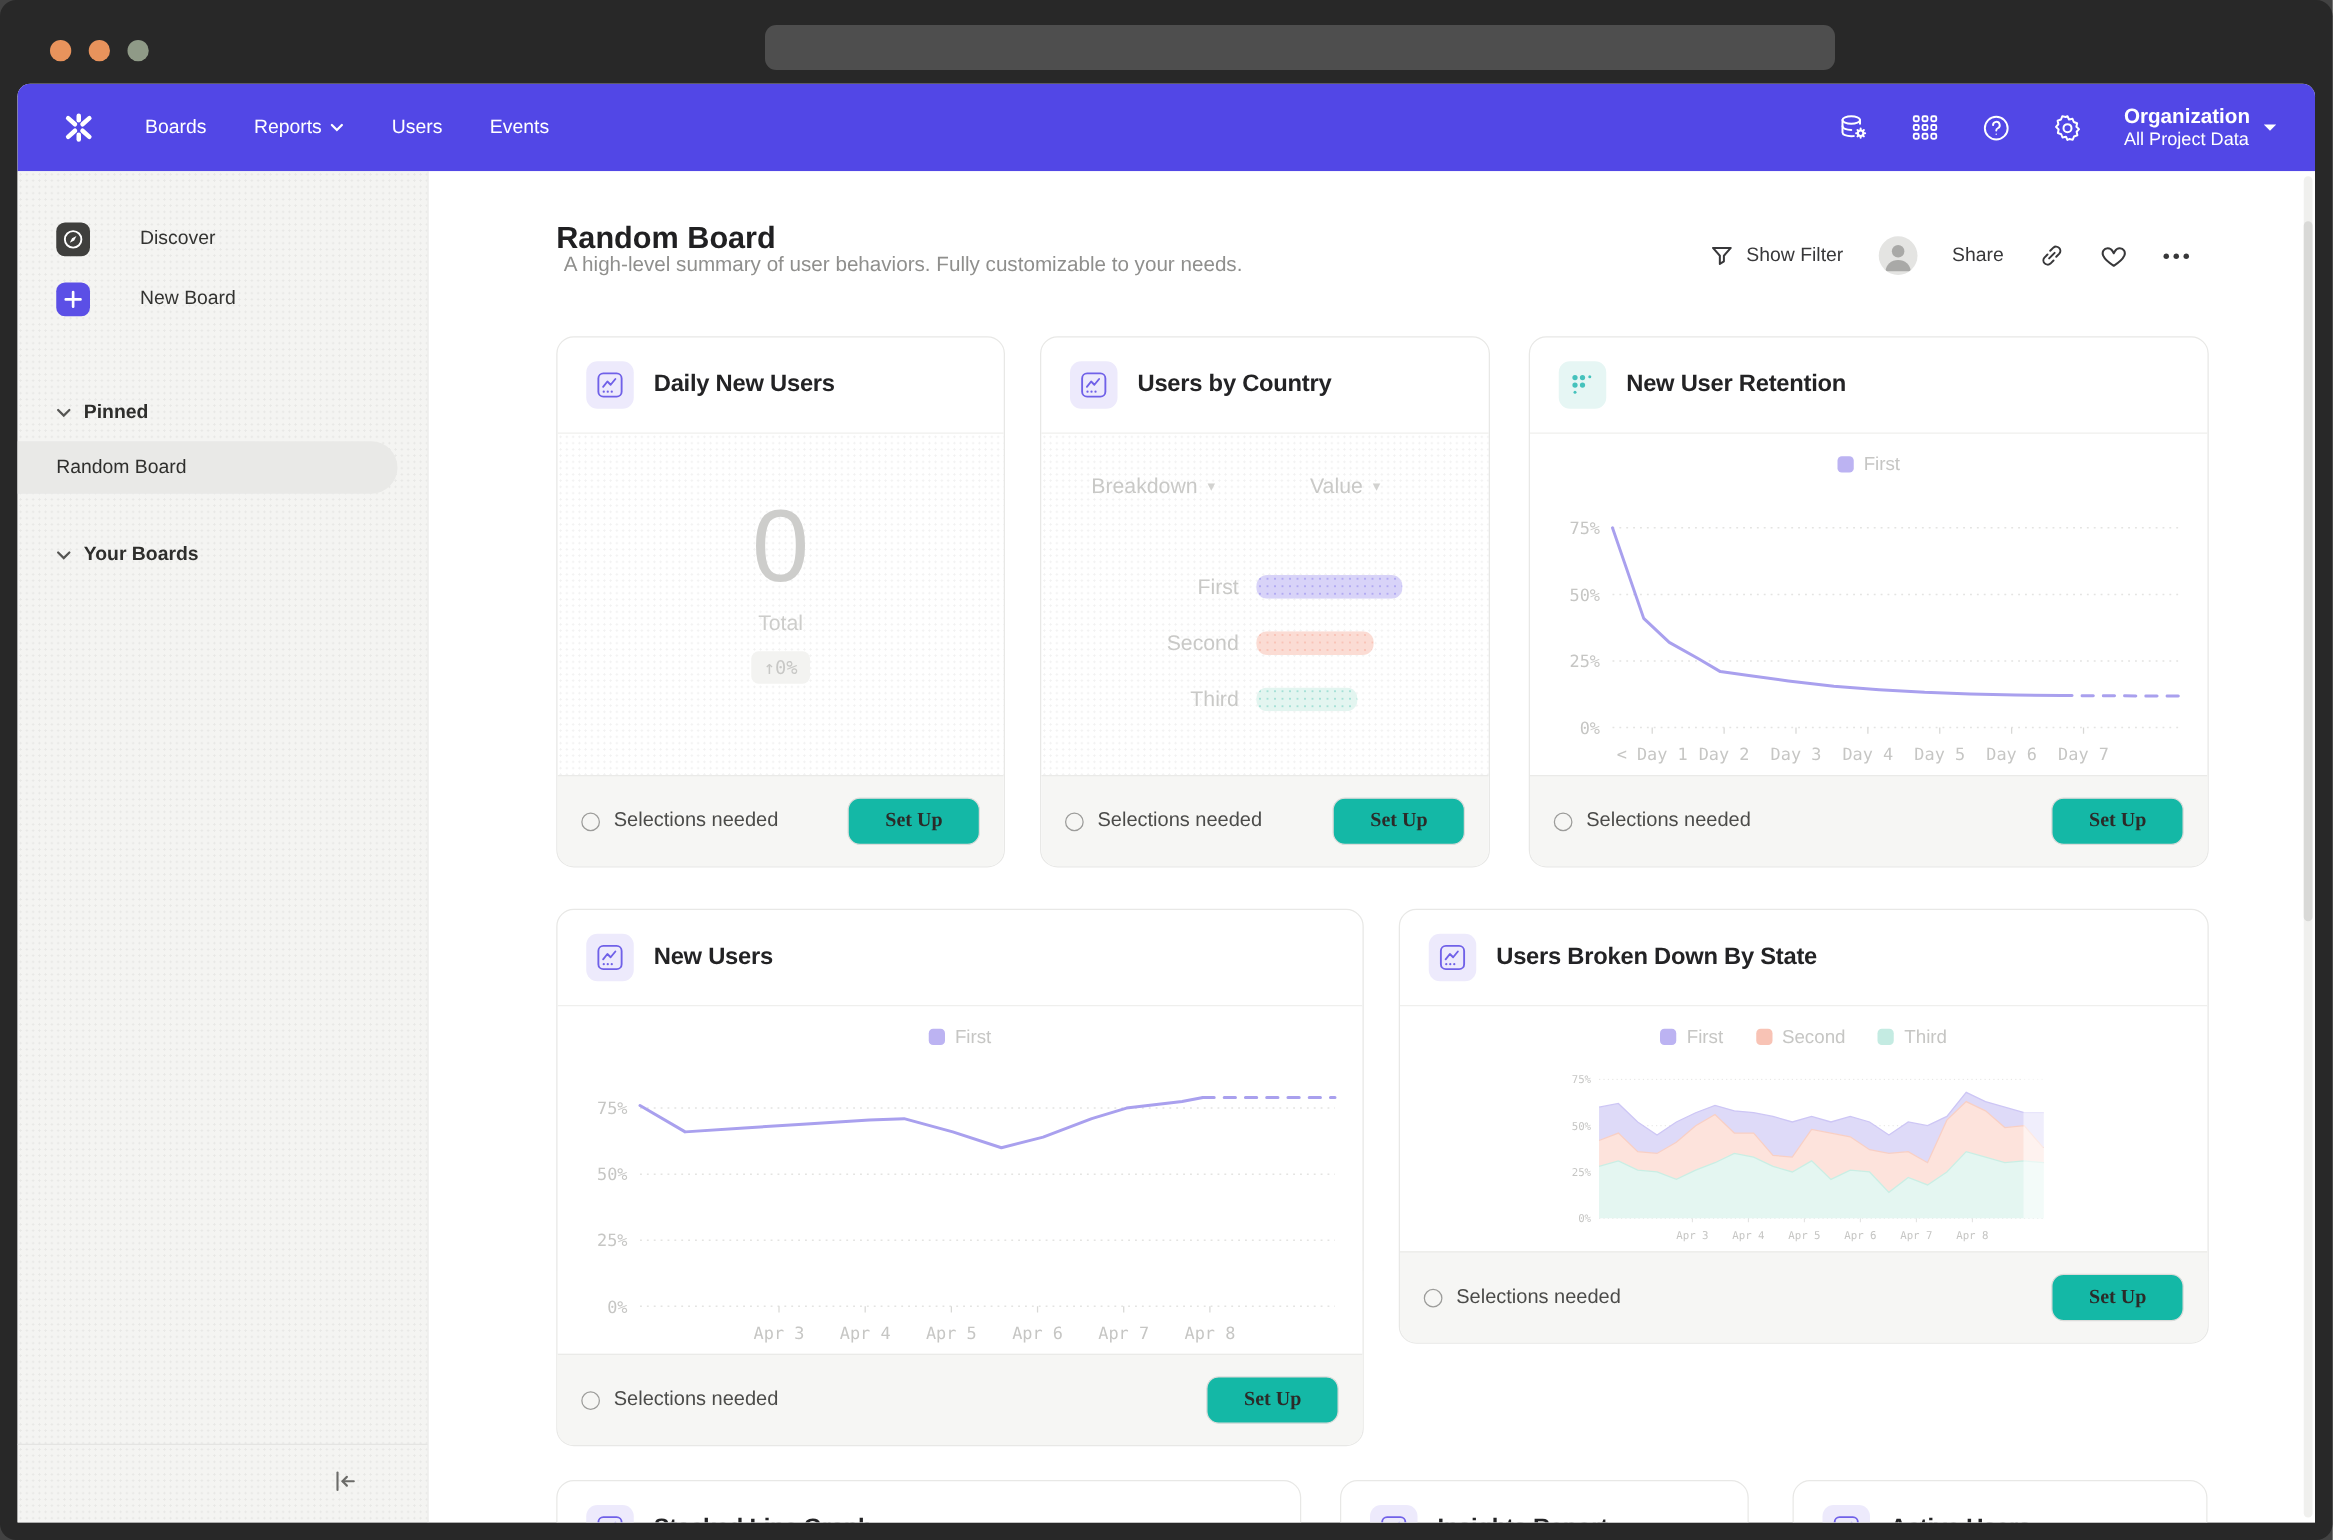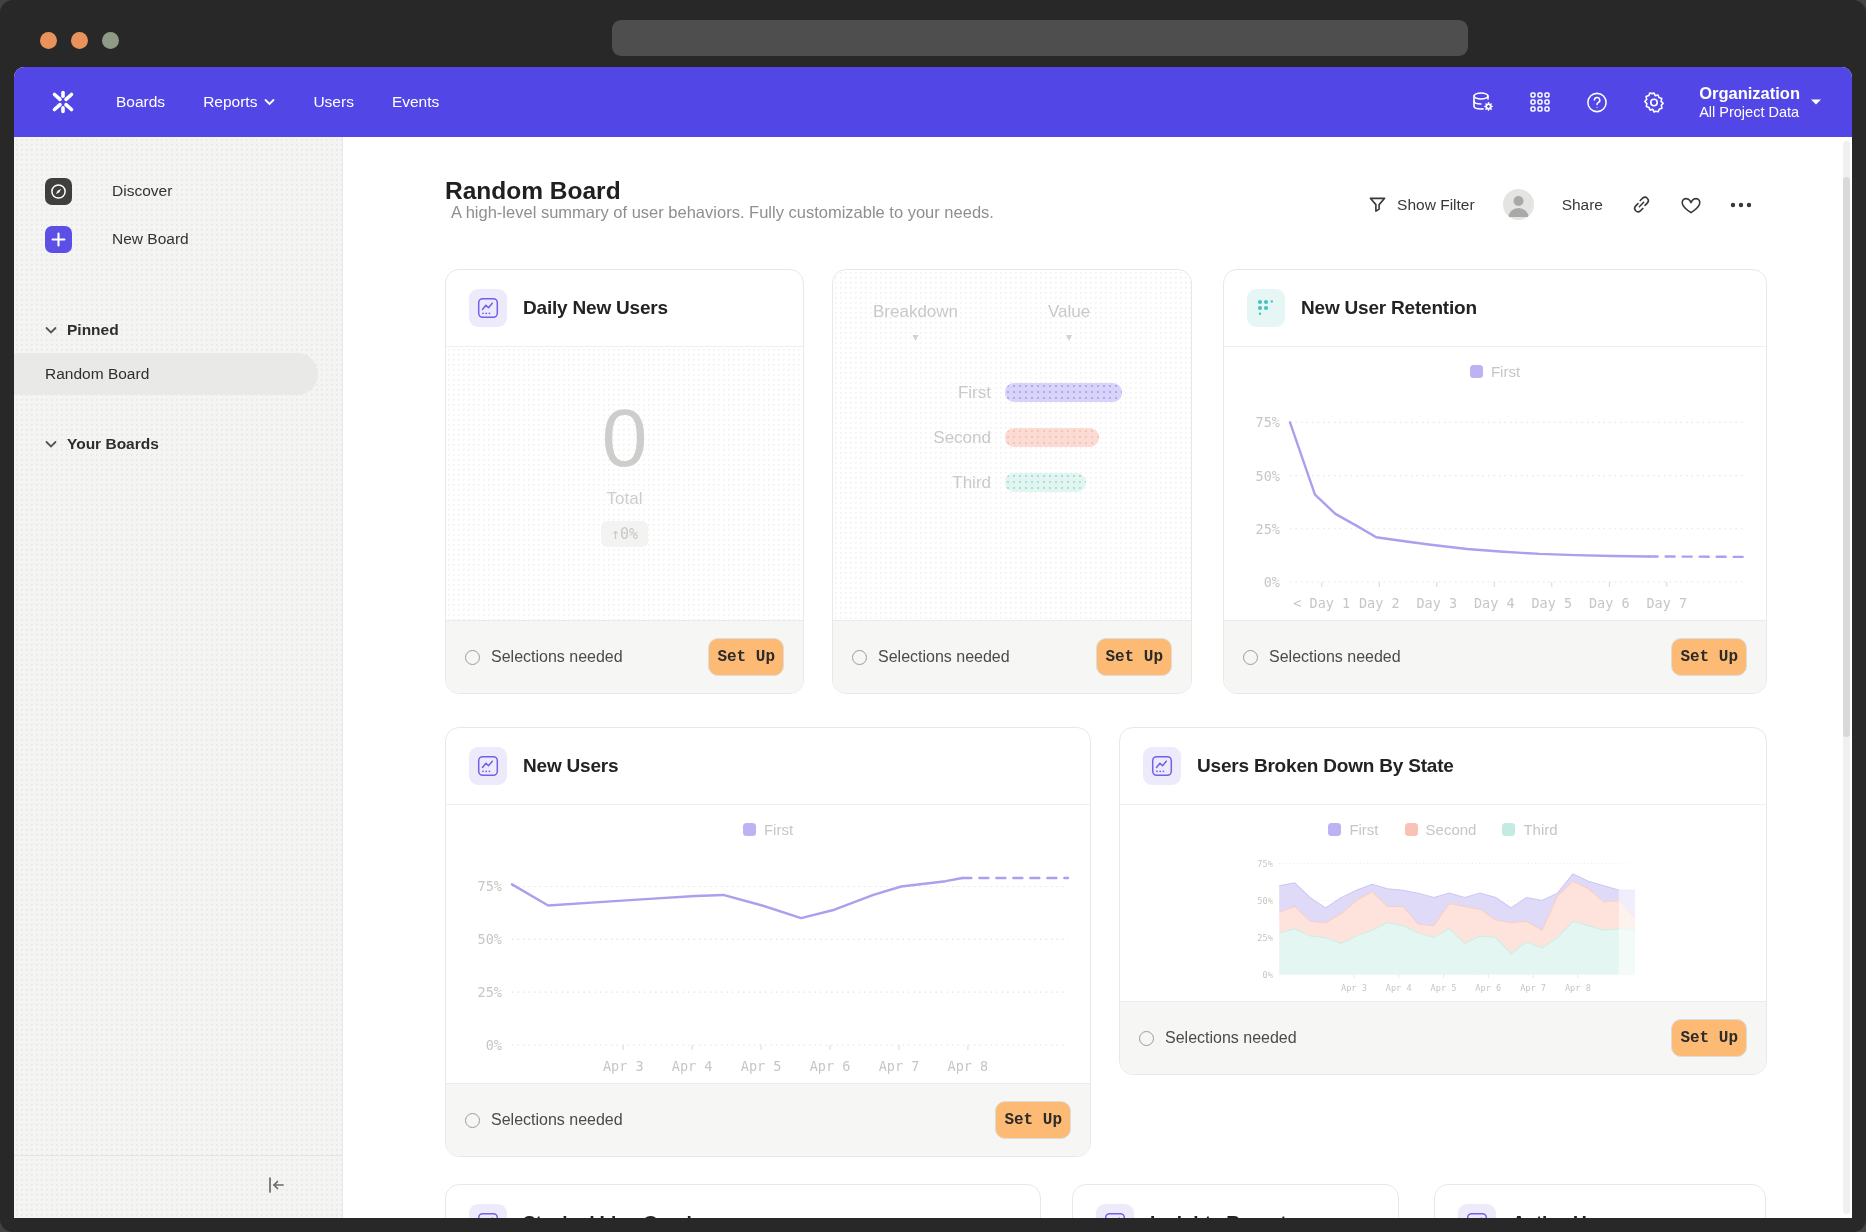--- a/index.html
+++ b/index.html
@@ -50,30 +50,30 @@
   .card-h{height:76px;flex:0 0 76px;display:flex;align-items:center;gap:16px;padding:0 23px;border-bottom:1px solid #efefed;}
   .card-ic{width:38px;height:38px;border-radius:9px;display:flex;align-items:center;justify-content:center;flex:0 0 38px;}
   .ic-purple{background:#edeafc;}
   .ic-teal{background:#e6f6f4;}
   .card-h h3{margin:0;font-size:19px;font-weight:700;color:#232325;letter-spacing:-0.2px;}
   .card-b{flex:1;position:relative;min-height:0;}
   .card-f{height:72px;flex:0 0 72px;background:#f6f6f4;border-top:1px solid #eaeae8;
           display:flex;align-items:center;justify-content:space-between;padding:0 19px;}
   .sel{display:flex;align-items:center;gap:11px;font-size:16px;color:#4b4b49;}
   .circ{width:15px;height:15px;border:1.5px solid #9c9c9a;border-radius:50%;box-sizing:border-box;}
-  .setup{background:#fdba74;border:1px solid #dcdcda;border-radius:10px;padding:9px 8px;
-         font-family:Liberation Mono, monospace;font-size:16px;font-weight:600;color:#2b2b29;cursor:pointer;}
+  .setup{background:#14b8a6;border:1px solid #dcdcda;border-radius:10px;padding:9px 29px;
+         font-family:Liberation Serif, serif;font-size:16px;font-weight:600;color:#2b2b29;cursor:pointer;}
   
   .bignum-wrap{position:absolute;inset:0;display:flex;flex-direction:column;align-items:center;justify-content:center;transform:translateY(-12px);}
   .bignum{font-size:82px;font-weight:500;color:#cdcdcb;line-height:1;}
   .bignum-lbl{margin-top:10px;font-size:17px;color:#cdcdcb;}
   .delta{margin-top:12px;background:#f3f3f1;border-radius:6px;padding:4px 10px;
          font-family:"DejaVu Sans Mono",monospace;font-size:15px;color:#c8c8c6;}
   .dd-row{position:absolute;top:32px;left:0;right:0;height:24px;}
-  .dd{position:absolute;font-size:17px;color:#c9c9c7;display:flex;gap:8px;align-items:center;cursor:pointer;flex-direction:column;}
+  .dd{position:absolute;font-size:17px;color:#c9c9c7;display:flex;gap:8px;align-items:center;cursor:pointer;}
   .dd .car{font-size:12px;color:#d2d2d0;}
   .bar-rows{position:absolute;top:100px;left:0;right:0;}
   .bar-row{display:flex;align-items:center;height:45px;}
   .bar-lab{width:158px;text-align:right;padding-right:14px;font-size:17px;color:#c9c9c7;flex:0 0 158px;}
   .bar{height:19px;border-radius:9px;background-size:6px 6px;}
   .bar.b0{background-color:#d8d3f8;background-image:radial-gradient(rgba(104,90,230,0.35) 1.1px,transparent 1.1px);}
   .bar.b1{background-color:#fbdcd4;background-image:radial-gradient(rgba(243,137,115,0.30) 1.1px,transparent 1.1px);}
   .bar.b2{background-color:#e3f5f0;background-image:radial-gradient(rgba(62,191,172,0.38) 1.1px,transparent 1.1px);}
   .legend{position:absolute;top:16px;left:0;right:0;display:flex;justify-content:center;gap:26px;}
   .leg-item{display:flex;align-items:center;gap:8px;font-size:15px;color:#c6c6c4;}
@@ -289,20 +289,32 @@
           <footer class="card-f dots">
             <span class="sel">
                 <i class="circ"></i>
                 <span>Selections needed</span>
               </span>
             <button class="setup">Set Up</button>
           </footer>
         </section>
 
         <section class="card" style="left:489px;top:132px;width:360px;height:425px;">
+          <header class="card-h">
+            <span class="card-ic ic-purple">
+              <svg width="22" height="22" viewBox="0 0 22 22" fill="none" stroke="#7061e8" stroke-width="1.5">
+                  <rect x="1.7" y="1.7" width="18.6" height="18.6" rx="4"></rect>
+                  <path d="M5.5 12.5 l3.4-4.3 2.6 2.6 3.8-4.6" stroke-linecap="round" stroke-linejoin="round"></path>
+                  <circle cx="6" cy="16.3" r="0.9" fill="#7061e8" stroke="none"></circle>
+                  <circle cx="9.2" cy="16.3" r="0.9" fill="#7061e8" stroke="none"></circle>
+                  <circle cx="12.4" cy="16.3" r="0.9" fill="#7061e8" stroke="none"></circle>
+                </svg>
+            </span>
+            <h3>Users by Country</h3>
+          </header>
           <div class="card-b dots">
             <div class="dd-row">
               <span class="dd" style="left:40px;">
                   <span>Breakdown</span>
                   <span class="car">▾</span>
                 </span>
               <span class="dd" style="left:215px;">
                   <span>Value</span>
                   <span class="car">▾</span>
                 </span>

